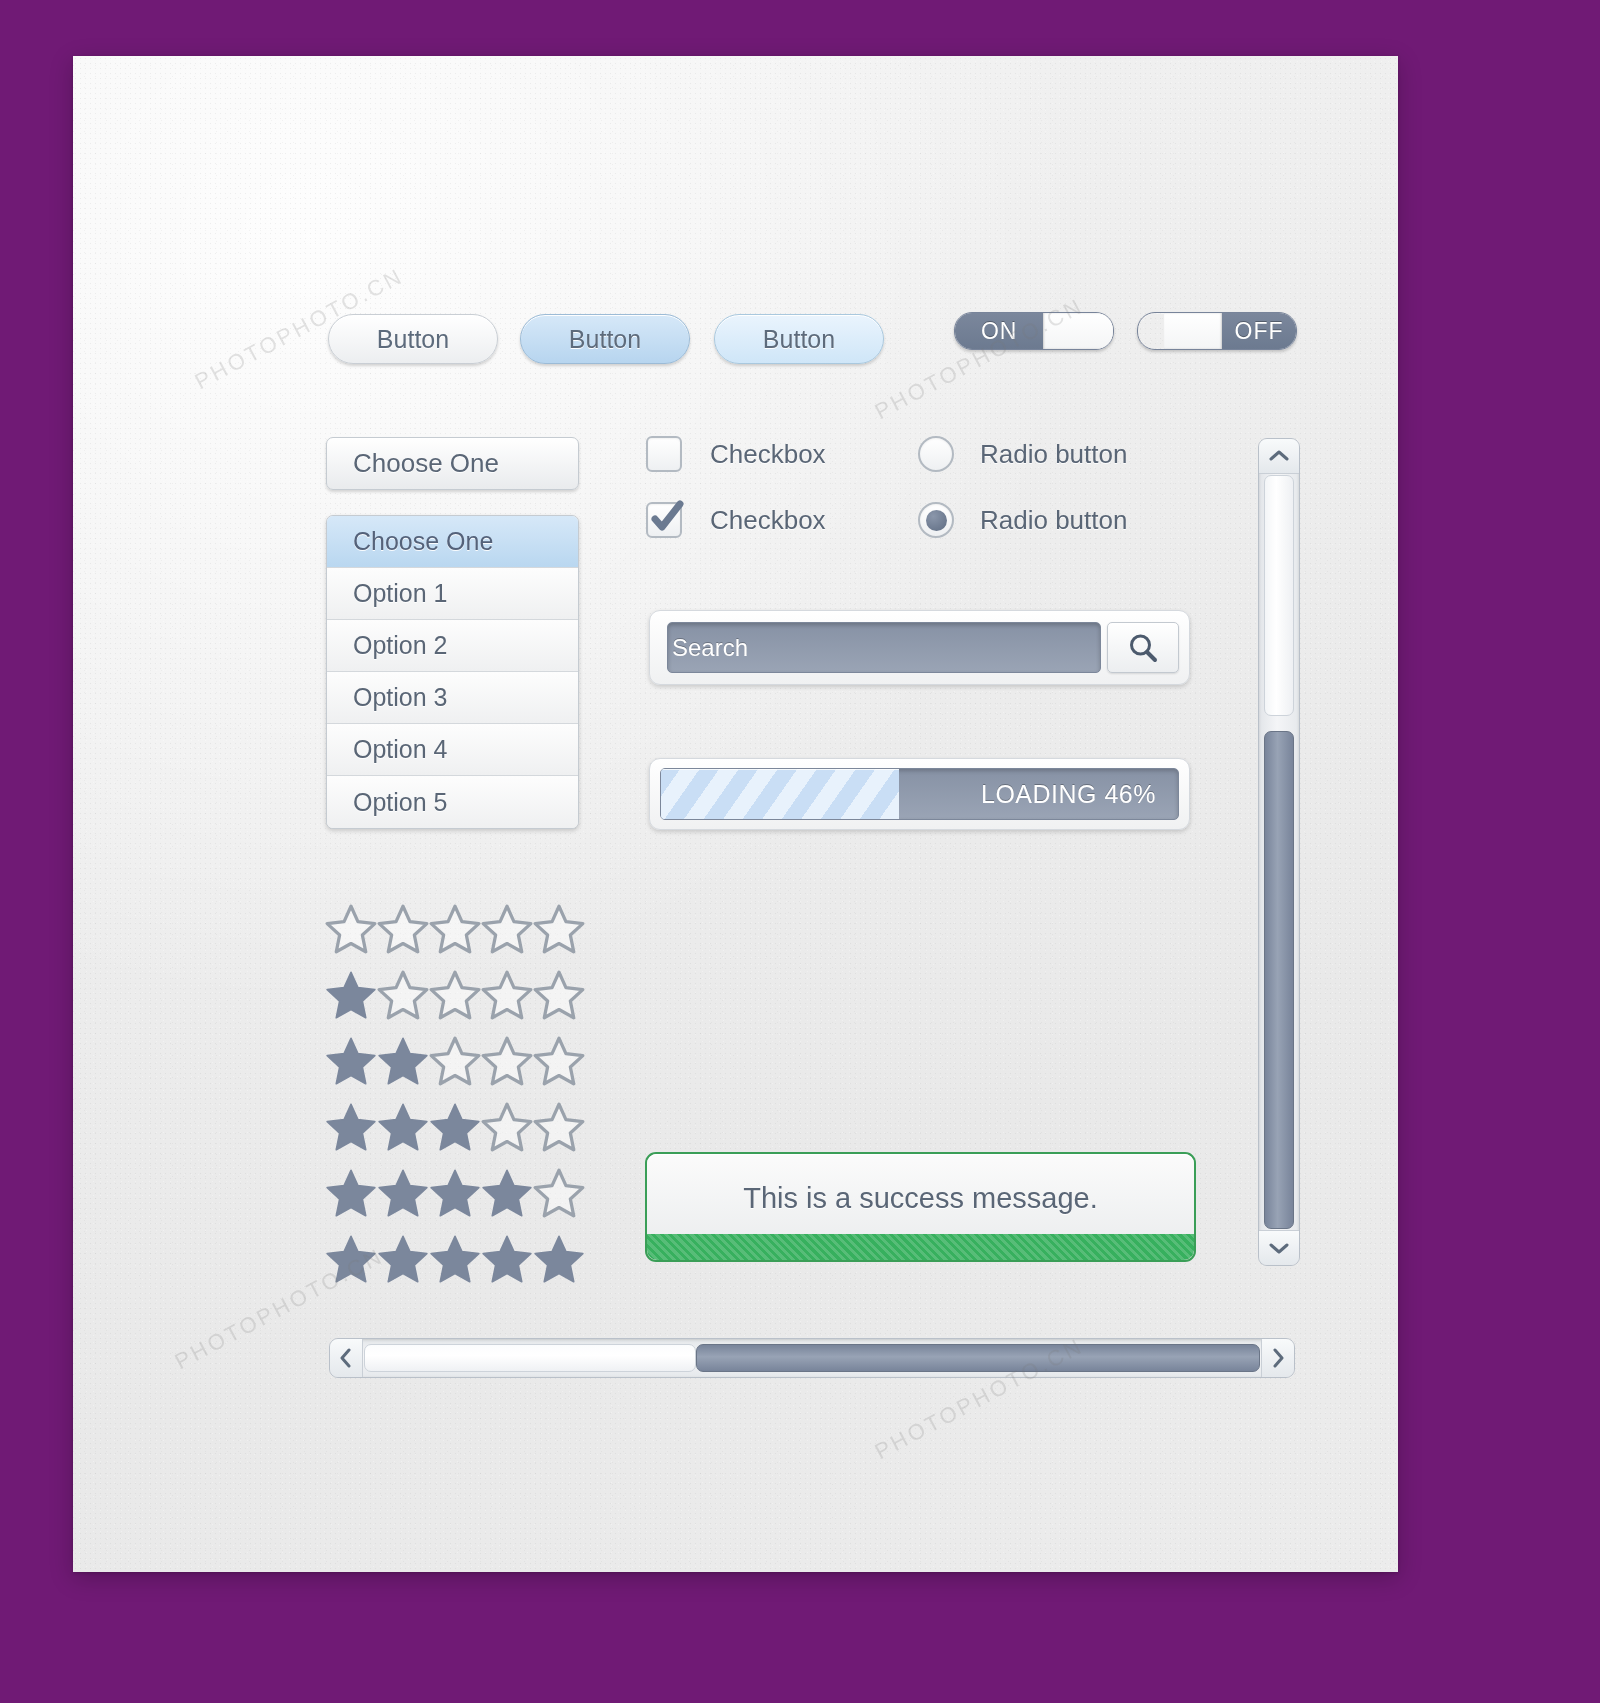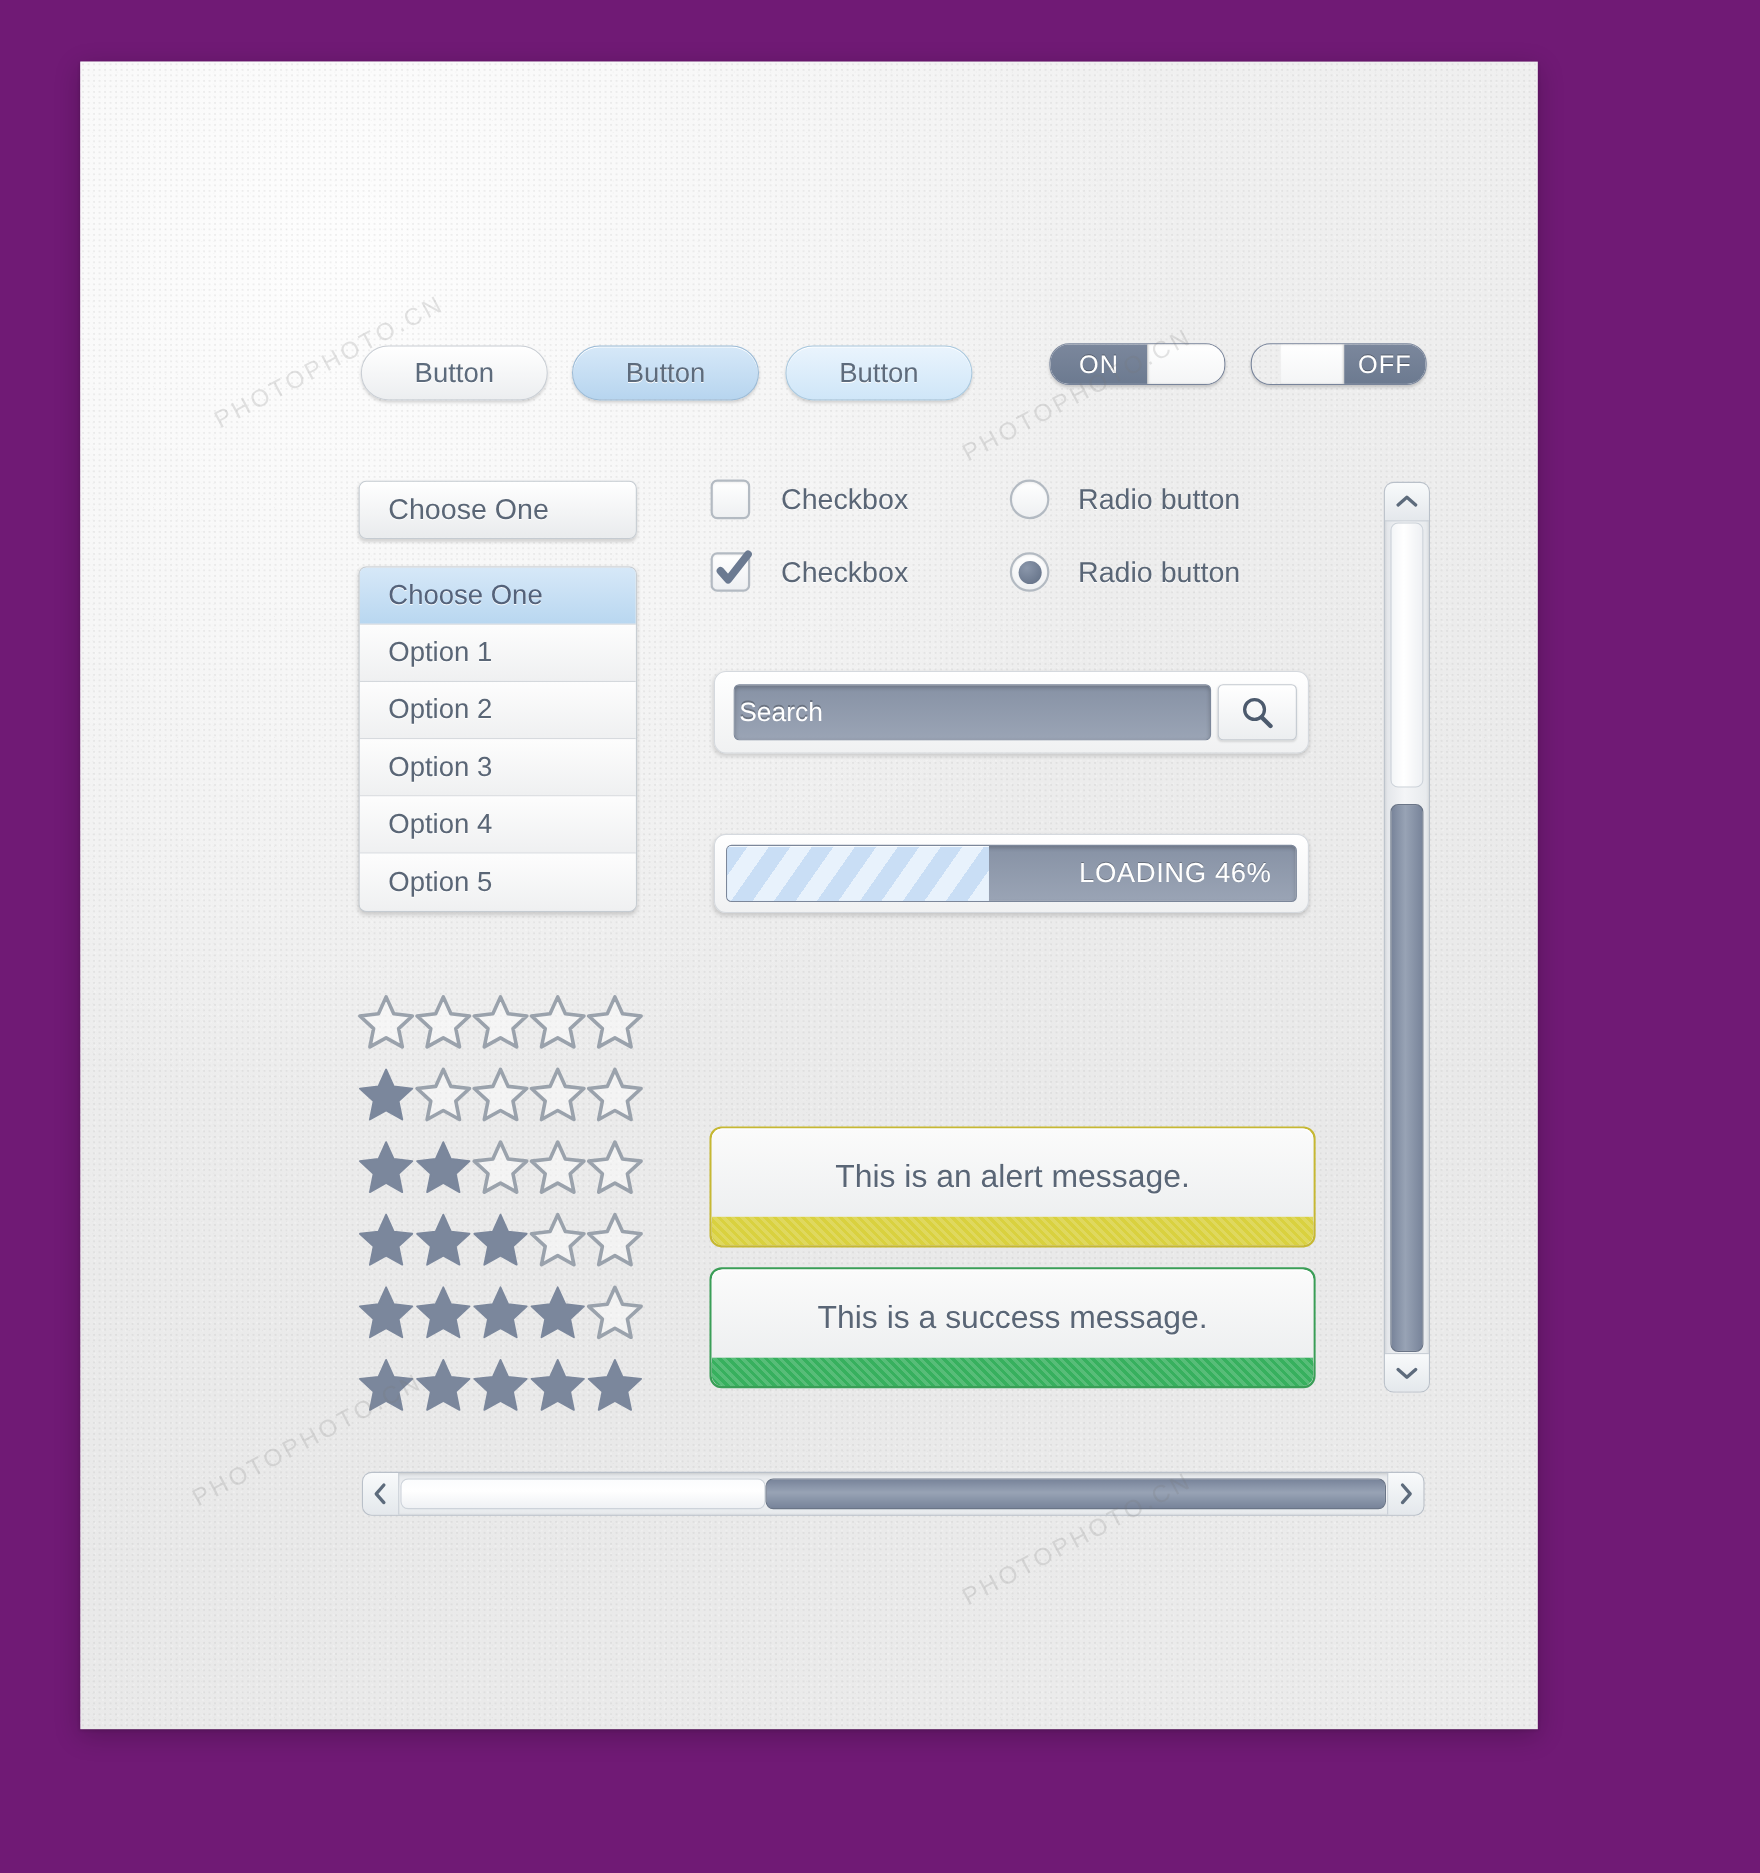--- a/index.html
+++ b/index.html
@@ -617,26 +617,20 @@
           </svg>
           <svg width="52" height="52" viewBox="0 0 48 48">
             <path d="M24 3 L30.4 17.2 L46 19 L34.5 29.6 L37.6 45 L24 37.4 L10.4 45 L13.5 29.6 L2 19 L17.6 17.2 Z" fill="#7b879c" stroke="#7b879c" stroke-width="1.5" stroke-linejoin="round"></path>
           </svg>
           <svg width="52" height="52" viewBox="0 0 48 48">
             <path d="M24 3 L30.4 17.2 L46 19 L34.5 29.6 L37.6 45 L24 37.4 L10.4 45 L13.5 29.6 L2 19 L17.6 17.2 Z" fill="#7b879c" stroke="#7b879c" stroke-width="1.5" stroke-linejoin="round"></path>
           </svg>
         </div>
       </div>
 
-    <div class="msg" id="msg-alert">
-      <div class="inner">
-        <span>This is an alert message.</span>
-      </div>
-      <div class="stripe"></div>
-    </div>
     <div class="msg" id="msg-success">
       <div class="inner">
         <span>This is a success message.</span>
       </div>
       <div class="stripe"></div>
     </div>
 
     <div id="vscroll">
       <div class="vs-arrow top">
         <svg width="20" height="14" viewBox="0 0 20 14">

